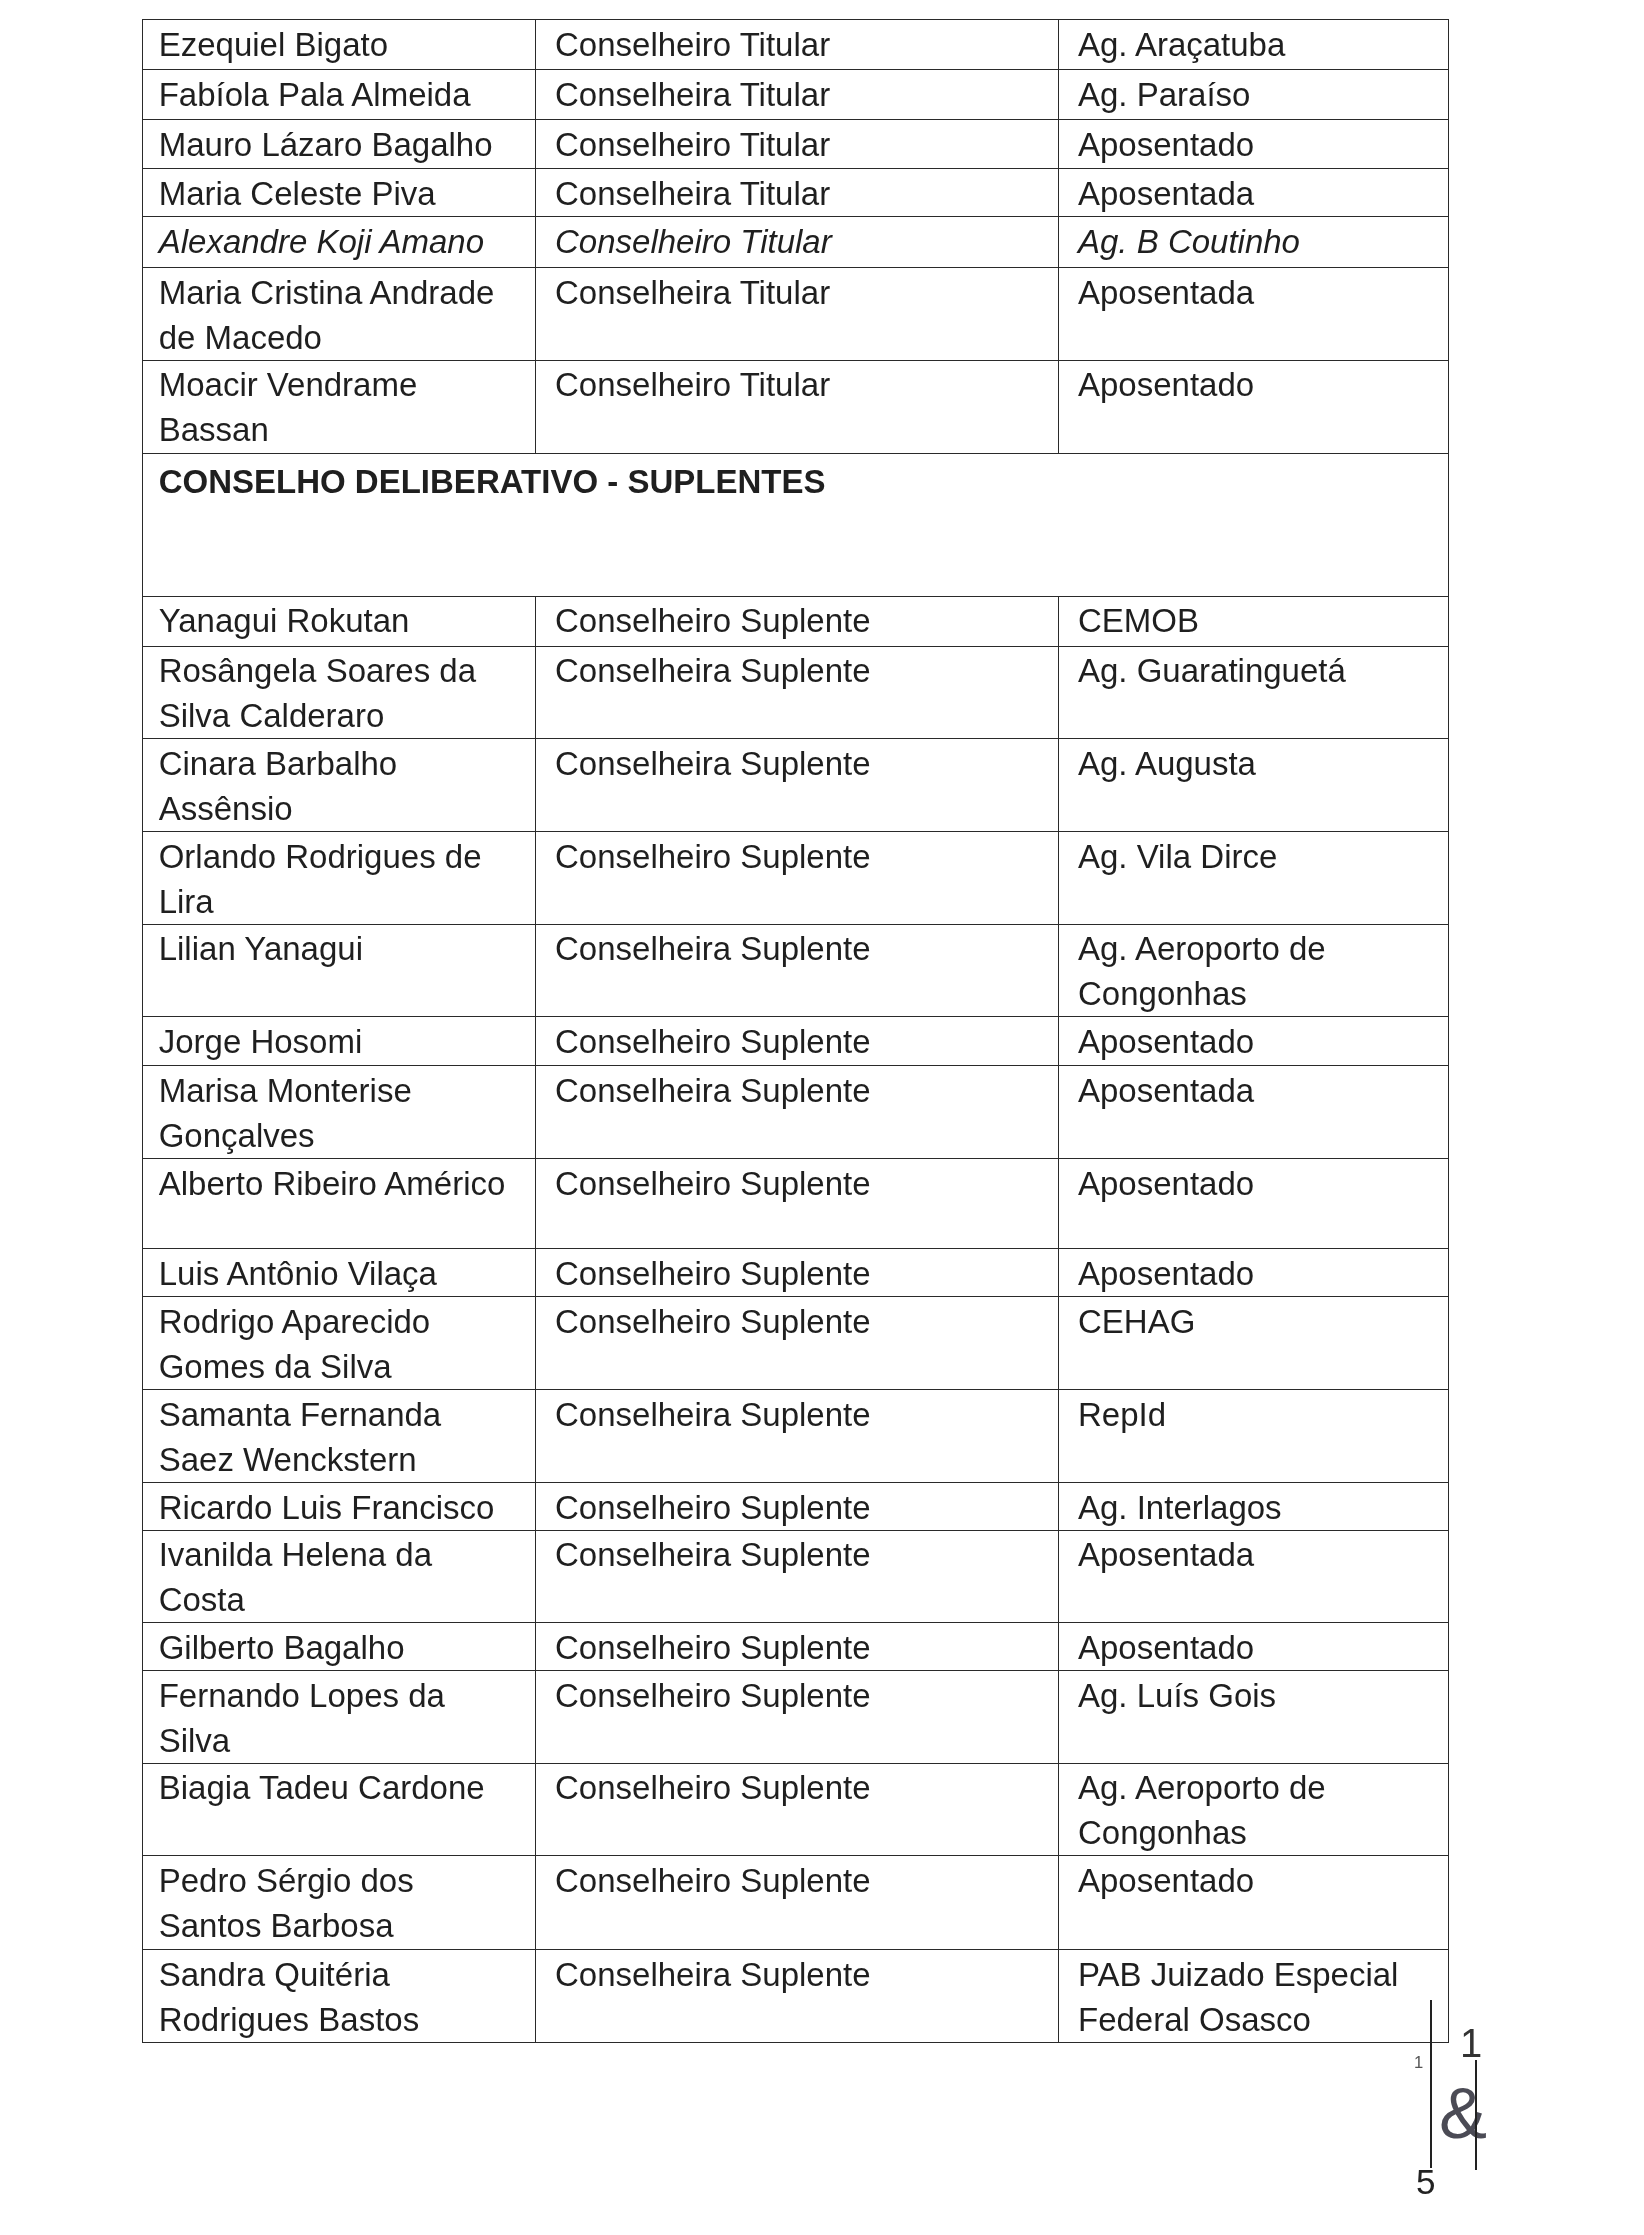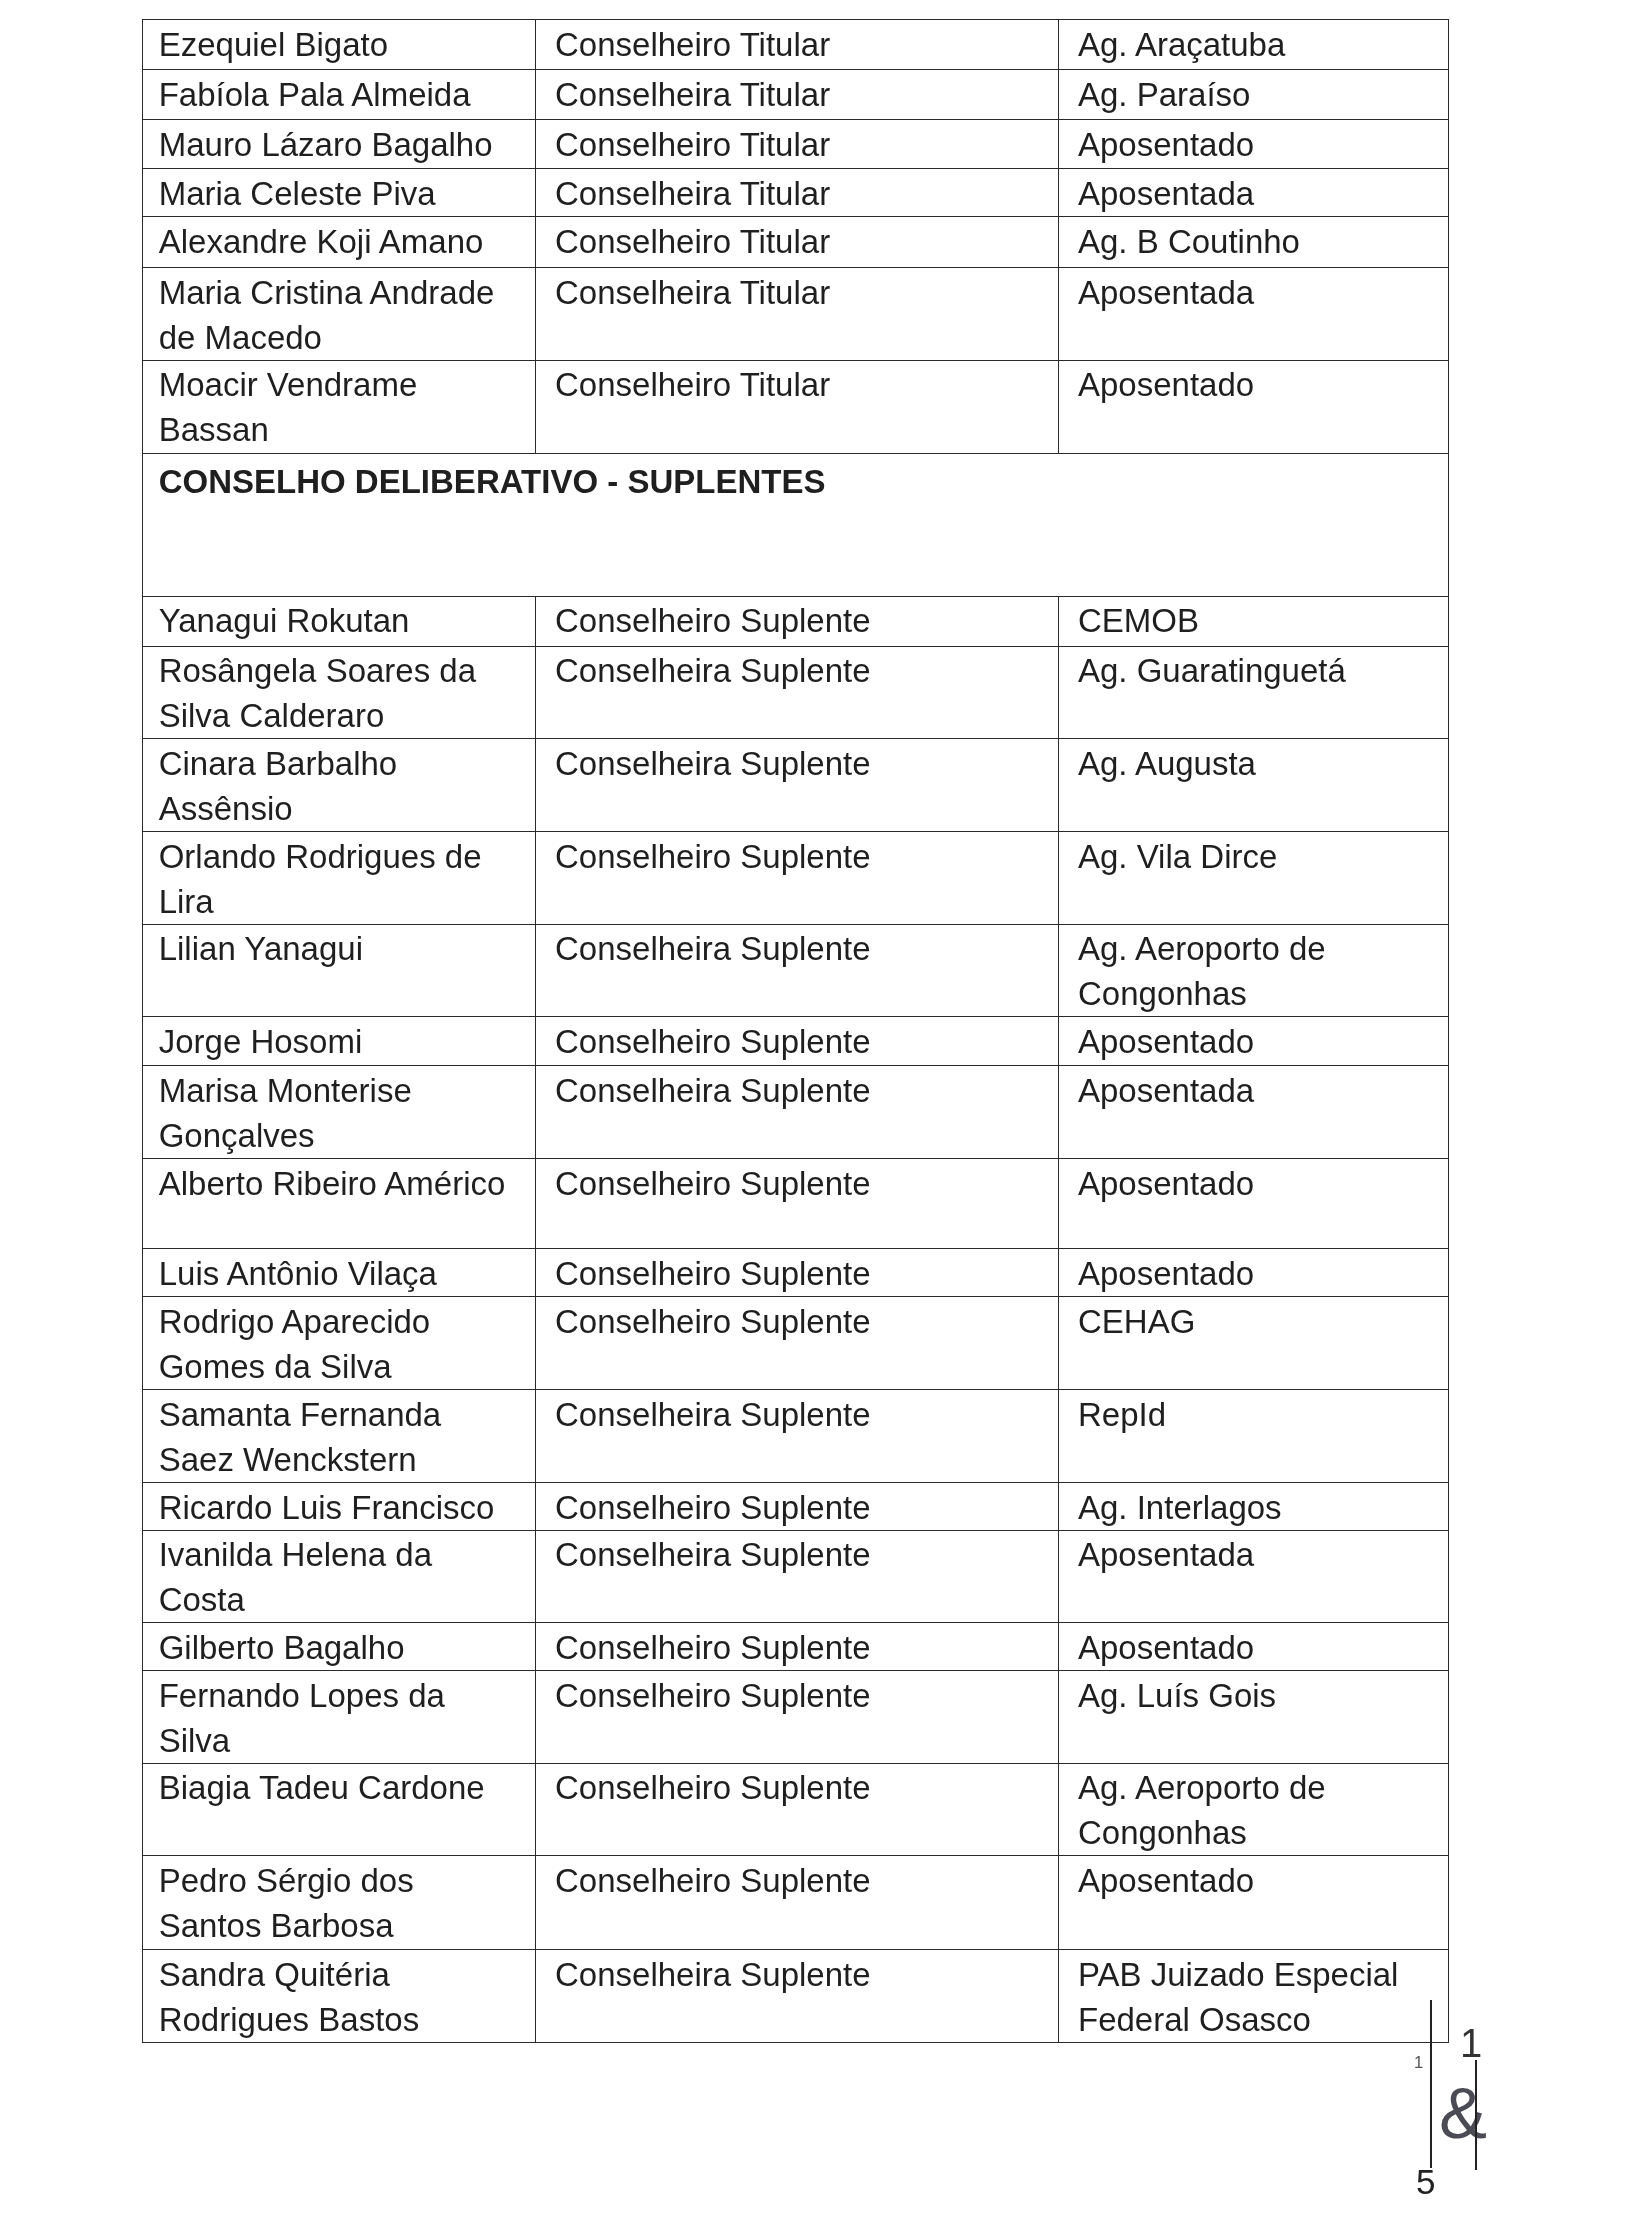--- a/index.html
+++ b/index.html
@@ -74,21 +74,21 @@
         <td class="col-name">
           <span class="cell-text">Maria Celeste Piva</span>
         </td>
         <td class="col-role">
           <span class="cell-text">Conselheira Titular</span>
         </td>
         <td class="col-unit">
           <span class="cell-text">Aposentada</span>
         </td>
       </tr>
-      <tr style="height: 51px;">
+      <tr style="height: 51px; font-style: italic;">
         <td class="col-name">
           <span class="cell-text">Alexandre Koji Amano</span>
         </td>
         <td class="col-role">
           <span class="cell-text">Conselheiro Titular</span>
         </td>
         <td class="col-unit">
           <span class="cell-text">Ag. B Coutinho</span>
         </td>
       </tr>

